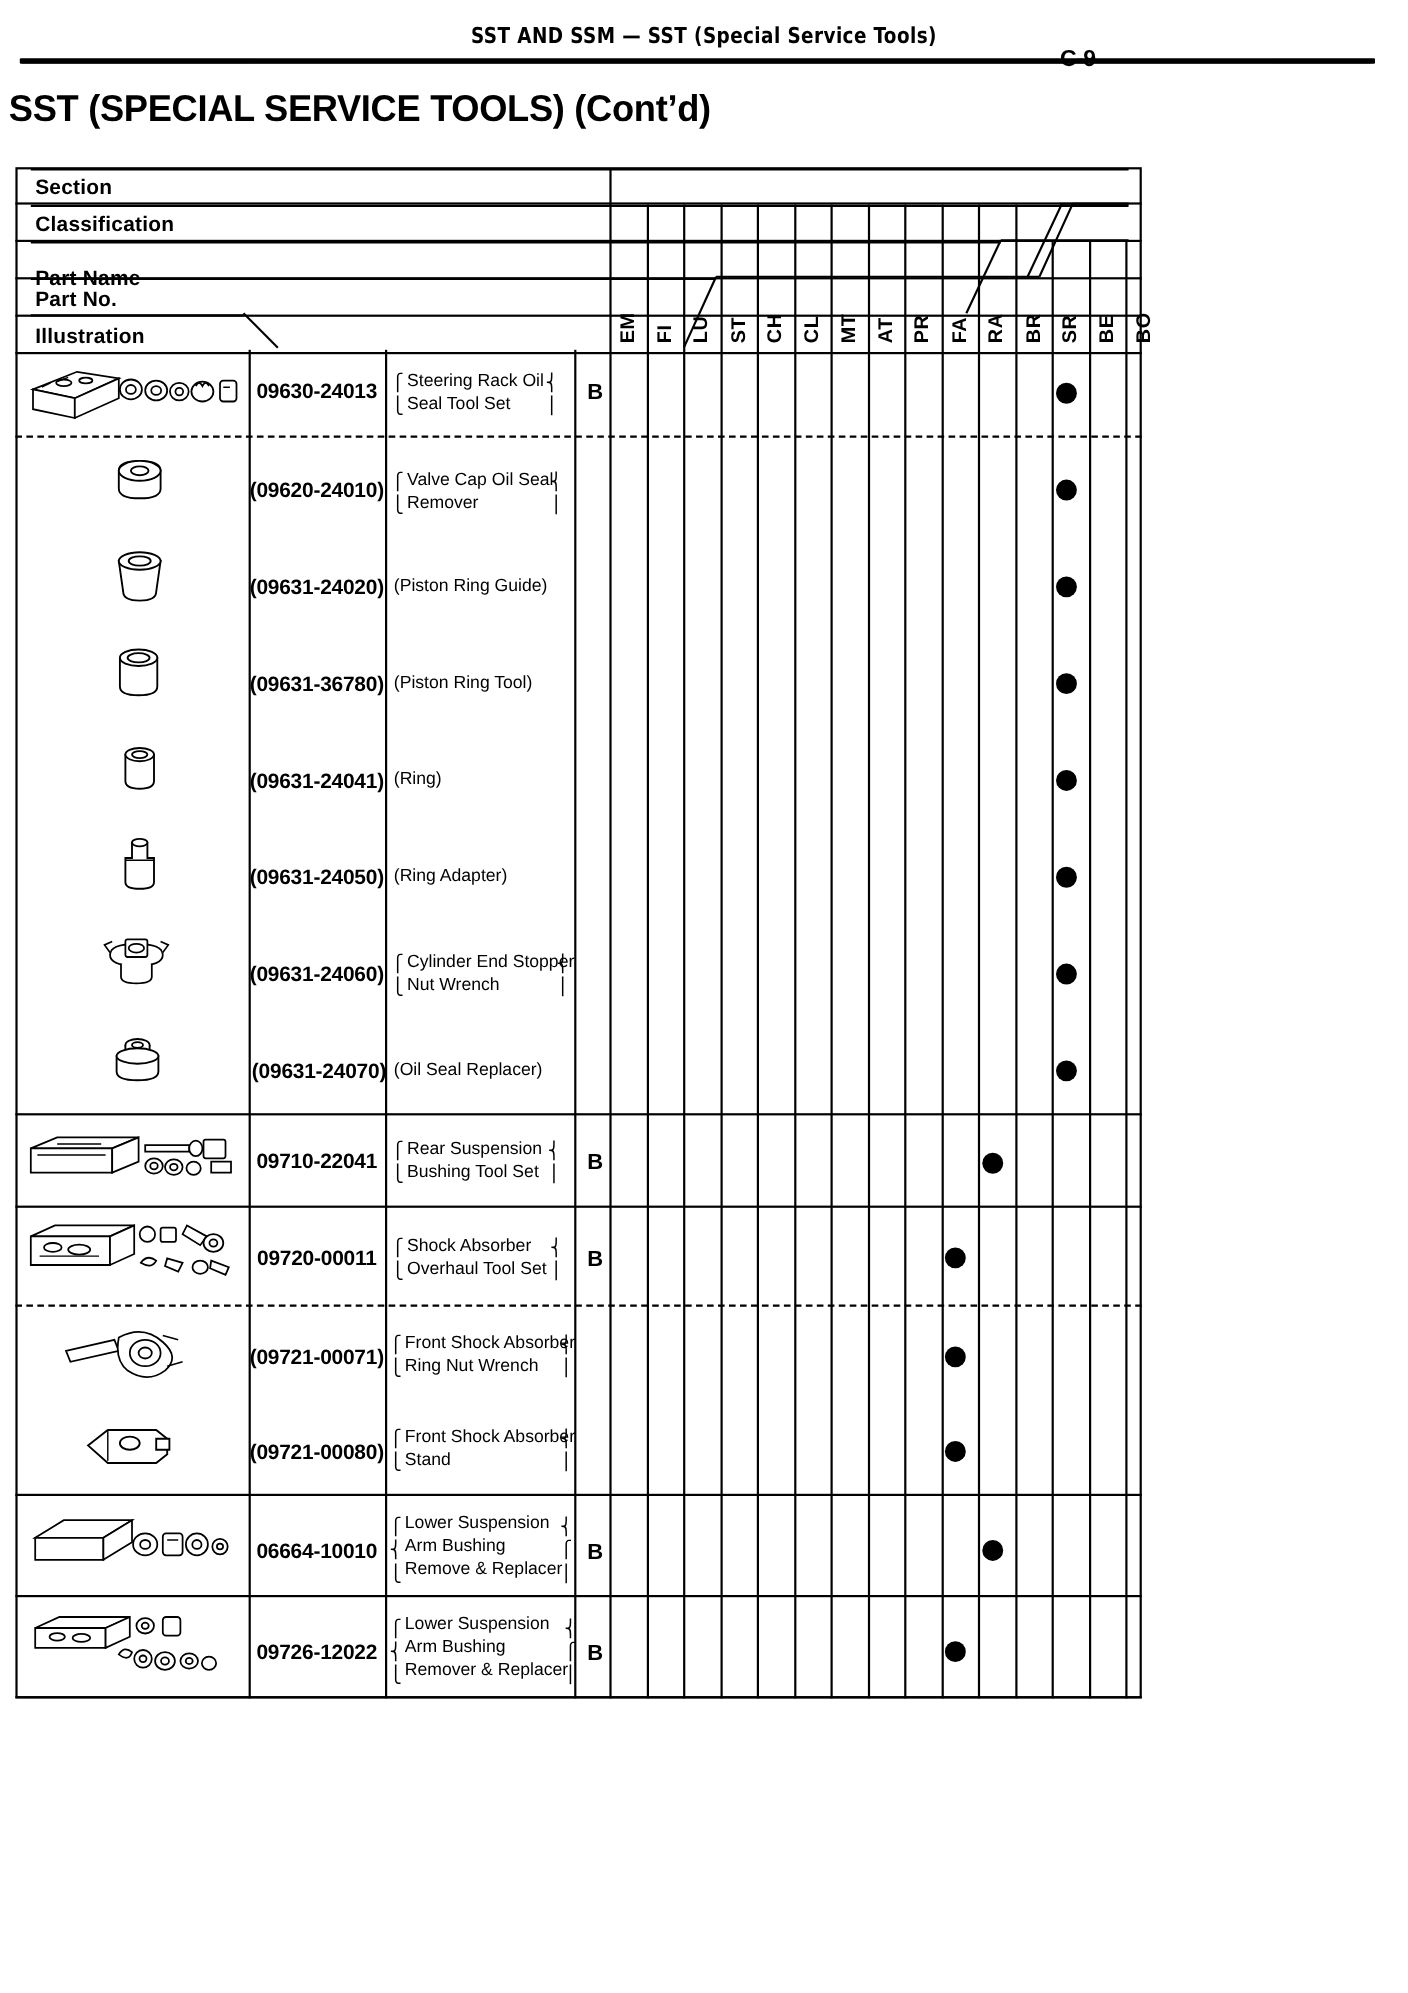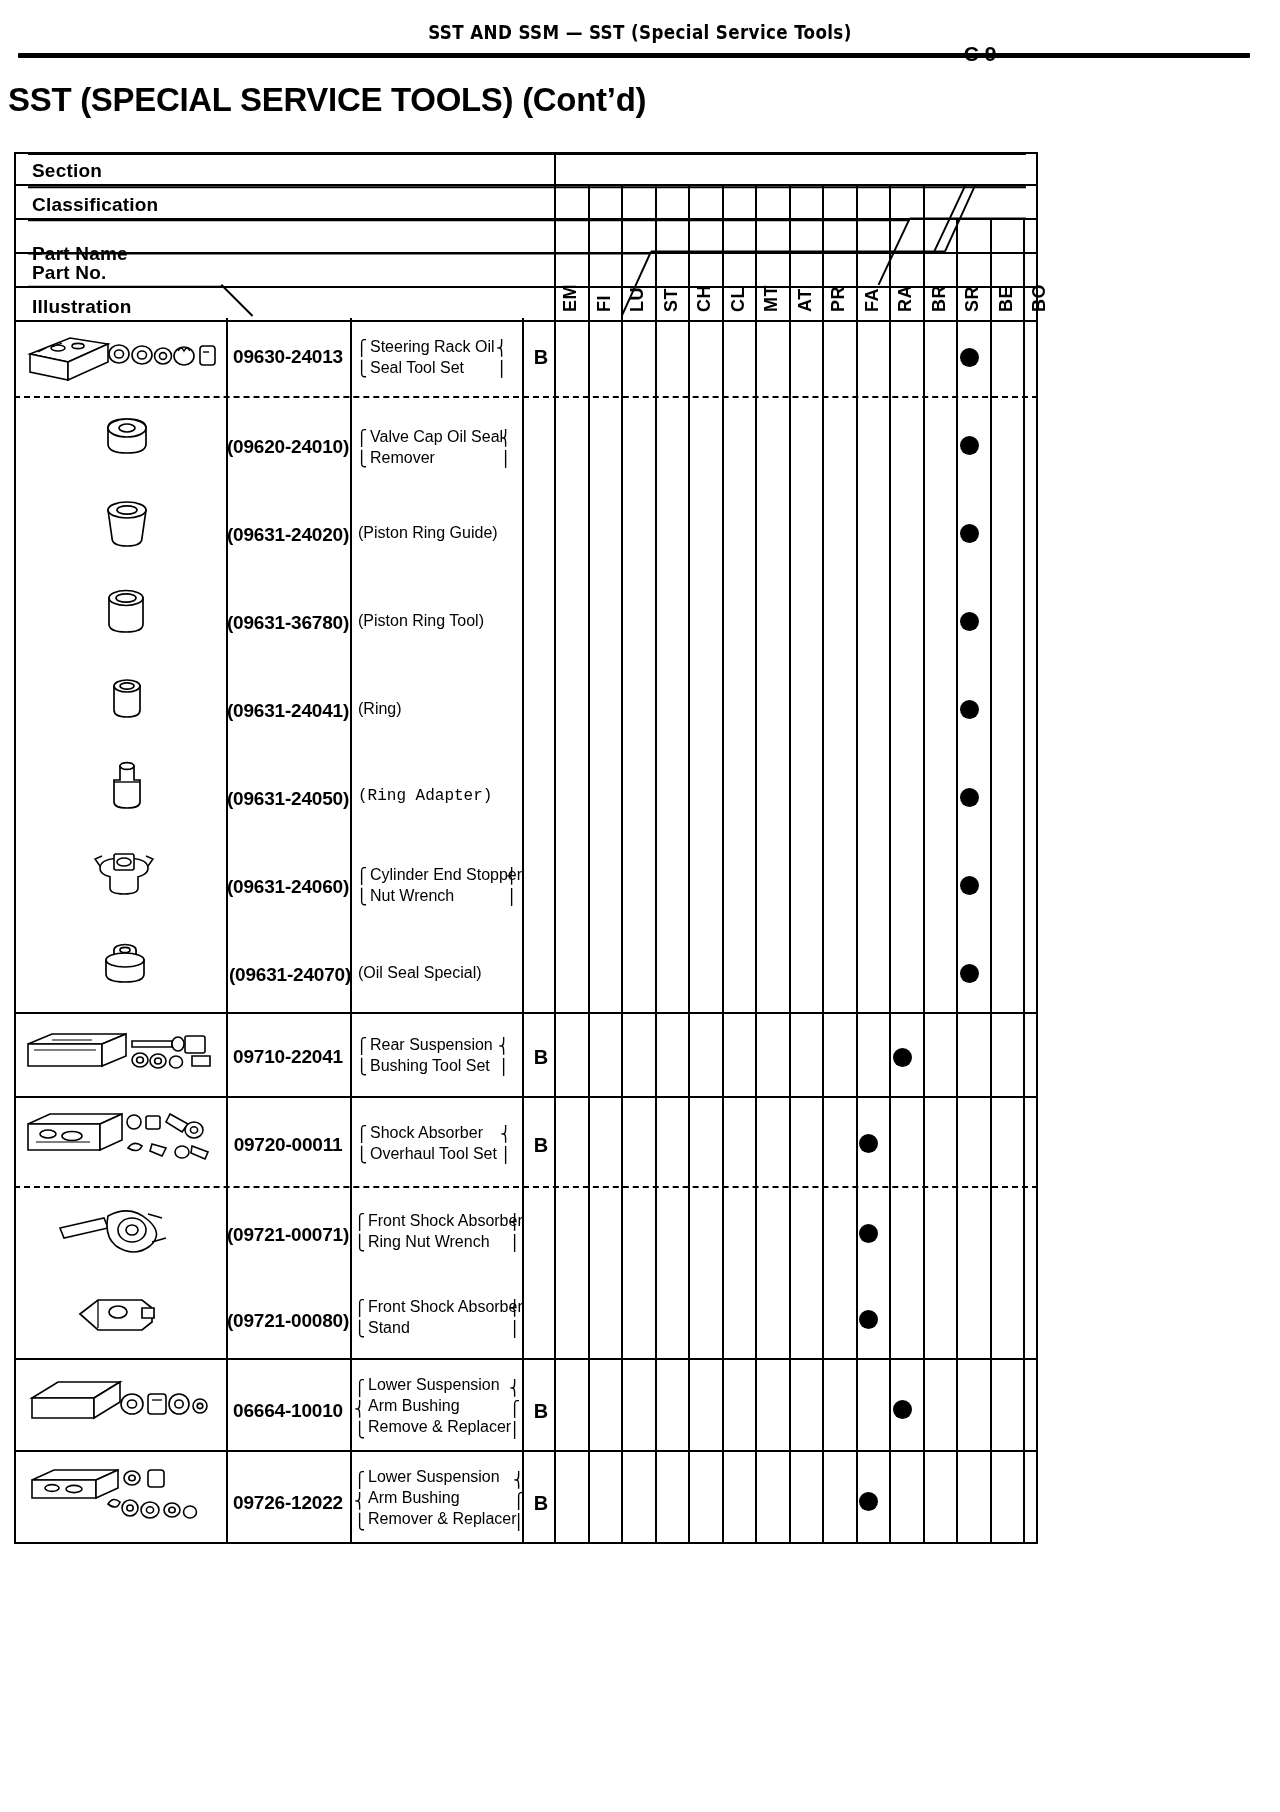--- a/index.html
+++ b/index.html
@@ -303,21 +303,21 @@
         <div class="ill" style="left:88px;top:8px;">
           <svg width="50" height="58" viewBox="0 0 50 58">
             <g stroke="#000" fill="#fff" stroke-width="1.7">
               <path d="M18,8 l0,14 l-6,0 l0,22 q0,6 13,6 q13,0 13,-6 l0,-22 l-6,0 l0,-14 Z"></path>
               <ellipse cx="25" cy="8" rx="7" ry="3.4"></ellipse>
               <path d="M12,24 l26,0" stroke-width="1.4"></path>
             </g>
           </svg>
         </div>
         <div class="cellnum" style="left:212px;top:38px;width:124px;">(09631-24050)</div>
-        <div class="cellname" style="left:344px;top:36px;font-family:Liberation Mono, monospace;">
+        <div class="cellname" style="left:344px;top:36px;">
           <span class="txt">(Ring Adapter)</span>
         </div>
         <div class="dot" style="left:946px;top:38px;"></div>
       </div>
 
       <div class="row" style="top:520px;height:88px;">
         <div class="ill" style="left:72px;top:10px;">
           <svg width="76" height="56" viewBox="0 0 76 56">
             <g stroke="#000" fill="#fff" stroke-width="1.6">
               <path d="M14,20 q0,-10 24,-10 q24,0 24,10 q0,10 -24,10 q-24,0 -24,-10 Z"></path>
@@ -344,21 +344,21 @@
             <g stroke="#000" fill="#fff" stroke-width="1.7">
               <ellipse cx="31" cy="14" rx="11" ry="5.5"></ellipse>
               <path d="M20,14 l0,8 l-8,2 l0,14 q0,8 19,8 q19,0 19,-8 l0,-14 l-8,-2 l0,-8"></path>
               <ellipse cx="31" cy="24" rx="19" ry="7"></ellipse>
               <ellipse cx="31" cy="14" rx="5" ry="2.6"></ellipse>
             </g>
           </svg>
         </div>
         <div class="cellnum" style="left:212px;top:38px;width:128px;">(09631-24070)</div>
         <div class="cellname" style="left:344px;top:36px;">
-          <span class="txt">(Oil Seal Special)</span>
+          <span class="txt">(Oil Seal Replacer)</span>
         </div>
         <div class="dot" style="left:946px;top:38px;"></div>
       </div>
 
       <div class="row solid" style="top:696px;height:84px;">
         <div class="ill" style="left:8px;top:12px;">
           <svg width="198" height="58" viewBox="0 0 198 58">
             <g stroke="#000" fill="none" stroke-width="1.6">
               <path d="M6,18 L30,8 L104,8 L80,18 Z" fill="#fff"></path>
               <path d="M6,18 L6,40 L80,40 L80,18 Z" fill="#fff"></path>

